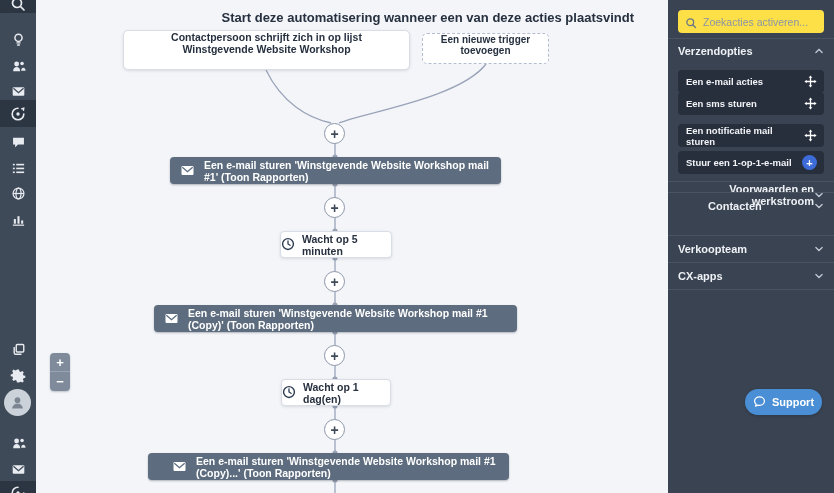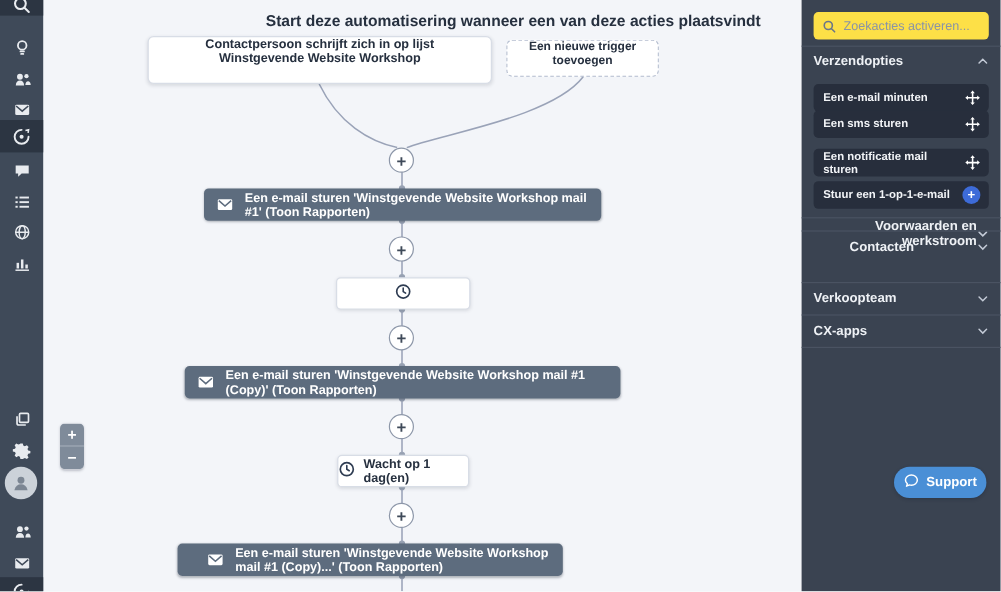--- a/index.html
+++ b/index.html
@@ -244,20 +244,21 @@
         <span>+</span>
       </div>
 
     <div class="wait-box" style="left:244px; top:231px; width:112px;">
       <span>
         <svg width="14" height="14" viewBox="0 0 16 16">
             <circle cx="8" cy="8" r="6.2" fill="none" stroke="#2e3c52" stroke-width="1.6"></circle>
             <path d="M8 4.6V8l2.3 1.5" fill="none" stroke="#2e3c52" stroke-width="1.5" stroke-linecap="round"></path>
           </svg>
       </span>
+      <span>Wacht op 5 minuten</span>
     </div>
 
     <div class="plus-node" style="left:288px; top:271px;">
         <span>+</span>
       </div>
 
     <div class="email-bar" style="left:118px; top:305px; width:363px;">
       <span class="env">
         <svg width="15" height="15" viewBox="0 0 16 16">
             <rect x="1.6" y="3.2" width="12.8" height="9.6" rx="1.2" fill="#fff"></rect>
@@ -278,21 +279,21 @@
             <path d="M8 4.6V8l2.3 1.5" fill="none" stroke="#2e3c52" stroke-width="1.5" stroke-linecap="round"></path>
           </svg>
       </span>
       <span>Wacht op 1 dag(en)</span>
     </div>
 
     <div class="plus-node" style="left:288px; top:419px;">
         <span>+</span>
       </div>
 
-    <div class="email-bar" style="left:112px; top:453px; width:321px;padding-left:24px;">
+    <div class="email-bar" style="left:112px; top:453px; width:361px;padding-left:24px;">
       <span class="env">
         <svg width="15" height="15" viewBox="0 0 16 16">
             <rect x="1.6" y="3.2" width="12.8" height="9.6" rx="1.2" fill="#fff"></rect>
             <polyline points="2.5,4.5 8,9.3 13.5,4.5" fill="none" stroke="#5d6c7e" stroke-width="1.4"></polyline>
           </svg>
       </span>
       <span>Een e-mail sturen 'Winstgevende Website Workshop mail #1 (Copy)...' (Toon Rapporten)</span>
     </div>
 
     <div class="zoom-ctl">
@@ -320,21 +321,21 @@
     <div class="rp-header" style="top:38px;">
       <span class="hdr-label">Verzendopties</span>
       <span class="chev">
         <svg width="10" height="10" viewBox="0 0 16 16">
             <polyline points="3,10.5 8,5.5 13,10.5" fill="none" stroke="currentColor" stroke-width="2" stroke-linecap="round"></polyline>
           </svg>
       </span>
     </div>
 
     <div class="rp-item" style="top:70px;">
-      <span>Een e-mail minuten</span>
+      <span>Een e-mail acties</span>
       <span class="move-ic">
         <svg width="13" height="13" viewBox="0 0 16 16" fill="currentColor">
             <path d="M8 .5 L10.3 3.3 H8.8 V7.2 H12.7 V5.7 L15.5 8 L12.7 10.3 V8.8 H8.8 V12.7 H10.3 L8 15.5 L5.7 12.7 H7.2 V8.8 H3.3 V10.3 L.5 8 L3.3 5.7 V7.2 H7.2 V3.3 H5.7 Z"></path>
           </svg>
       </span>
     </div>
     <div class="rp-item" style="top:92px;">
       <span>Een sms sturen</span>
       <span class="move-ic">
         <svg width="13" height="13" viewBox="0 0 16 16" fill="currentColor">

